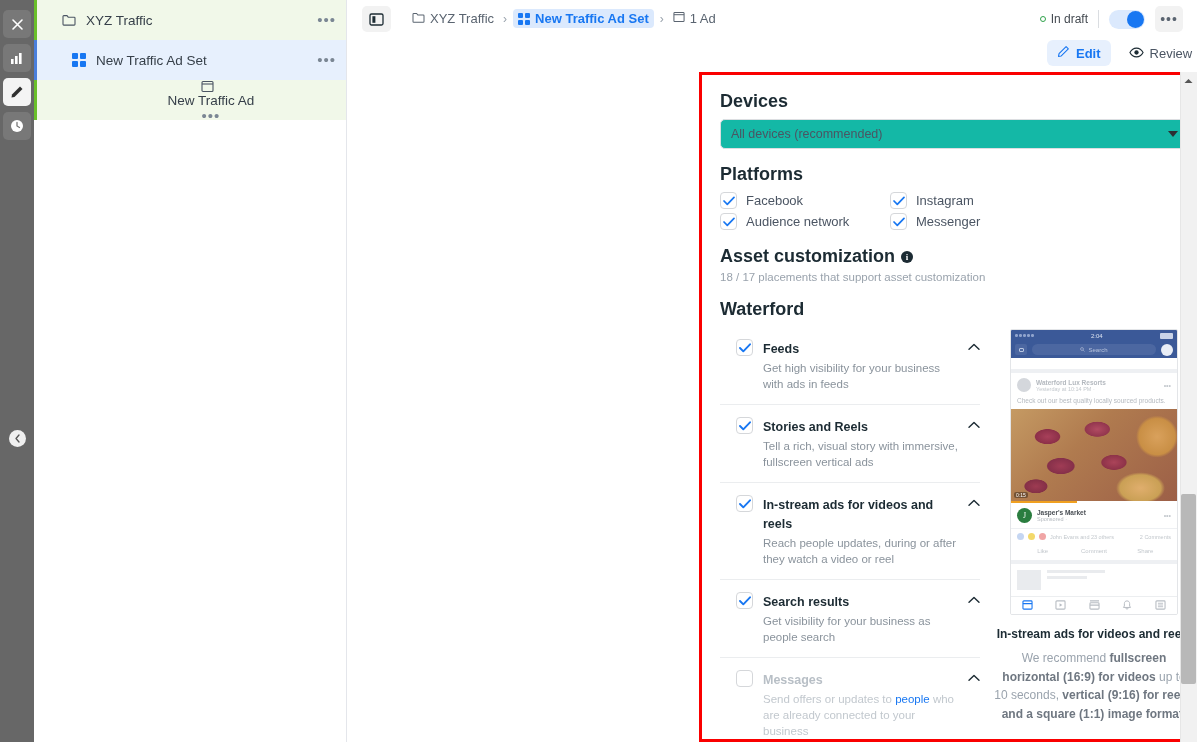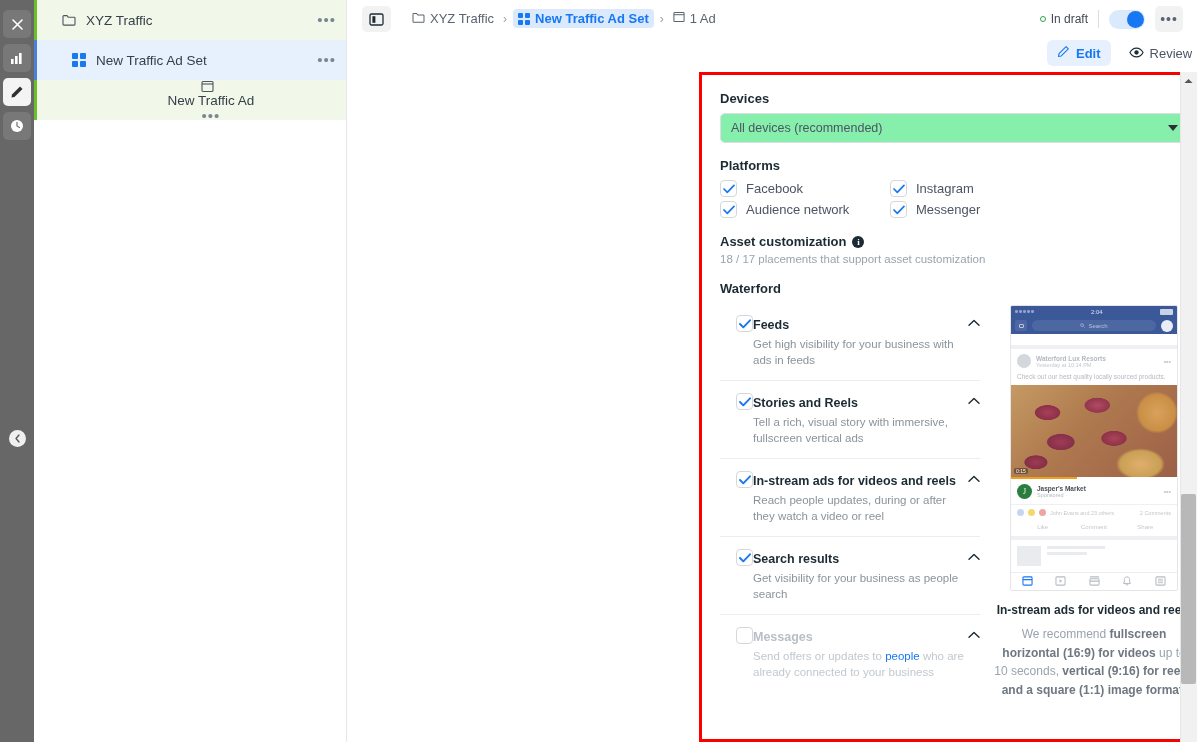--- a/index.html
+++ b/index.html
@@ -99,26 +99,26 @@
   .tab { display: flex; align-items: center; gap: 6px; padding: 5px 10px; border-radius: 6px; font-size: 13px; color: #4b5563; }
   .tab.active { background: #e7f0fd; color: #1877f2; font-weight: bold; }
 
   
   .form-card {
     position: absolute; left: 352px; top: 72px; width: 511px; height: 670px;
     border: 3px solid #fa0000; background: #ffffff; overflow: hidden;
   }
   .form-inner { padding: 16px 18px; position: relative; }
 
-  .sec-label { font-size: 13px; font-weight: bold; color: #1c2b33; margin-bottom: 7px; }
+  .sec-label { font-size: 18px; font-weight: bold; color: #1c2b33; margin-bottom: 7px; }
   .select {
     height: 30px; border: 1px solid #dcdee1; border-radius: 5px;
     display: flex; align-items: center; padding: 0 10px;
     font-size: 12.5px; color: #4b5563; justify-content: space-between;
-    margin-bottom: 15px; background: #86efac;
+    margin-bottom: 15px; background: #14b8a6;
   }
   .caret { width: 0; height: 0; border-left: 5px solid transparent; border-right: 5px solid transparent; border-top: 6px solid #2c2f33; }
 
   .plat-grid { display: grid; grid-template-columns: 170px 170px; row-gap: 4px; margin-bottom: 16px; }
   .chk-row { display: flex; align-items: center; gap: 9px; }
   .chk {
     width: 17px; height: 17px; border: 1px solid #d5d7da; border-radius: 4px;
     background: #fff; display: flex; align-items: center; justify-content: center;
     flex: 0 0 17px;
   }
@@ -129,21 +129,21 @@
   .asset-head .sec-label { margin-bottom: 0; }
   .info-i {
     width: 12px; height: 12px; border-radius: 50%; background: #1c2b33;
     color: #fff; font-size: 9px; font-weight: bold; display: inline-flex;
     align-items: center; justify-content: center; font-family: "Liberation Serif", serif;
   }
   .asset-sub { font-size: 11.5px; color: #9aa3ad; margin-bottom: 16px; }
 
   .place-wrap { display: flex; gap: 14px; }
   .place-list { width: 260px; flex: 0 0 260px; }
-  .place-item { display: flex; align-items: flex-start; padding: 12px 0 12px 16px; border-bottom: 1px solid #ebedef; }
+  .place-item { display: flex; align-items: flex-start; padding: 12px 0 12px 16px; border-bottom: 1px solid #ebedef; gap: 10px; }
   .place-item:last-child { border-bottom: none; }
   .place-body { flex: 1; }
   .place-title { font-size: 12.5px; font-weight: bold; color: #1c2b33; line-height: 1.35; }
   .place-desc { font-size: 11.5px; color: #8a939c; line-height: 1.4; margin-top: 2px; }
   .place-item.disabled .place-title { color: #b8bfc6; }
   .place-item.disabled .place-desc { color: #c2c8ce; }
   .place-desc a { color: #1877f2; text-decoration: none; }
   .chev { color: #1c2b33; font-size: 12px; margin-top: 1px; }
   .place-item.disabled .chev { color: #1c2b33; }
 

